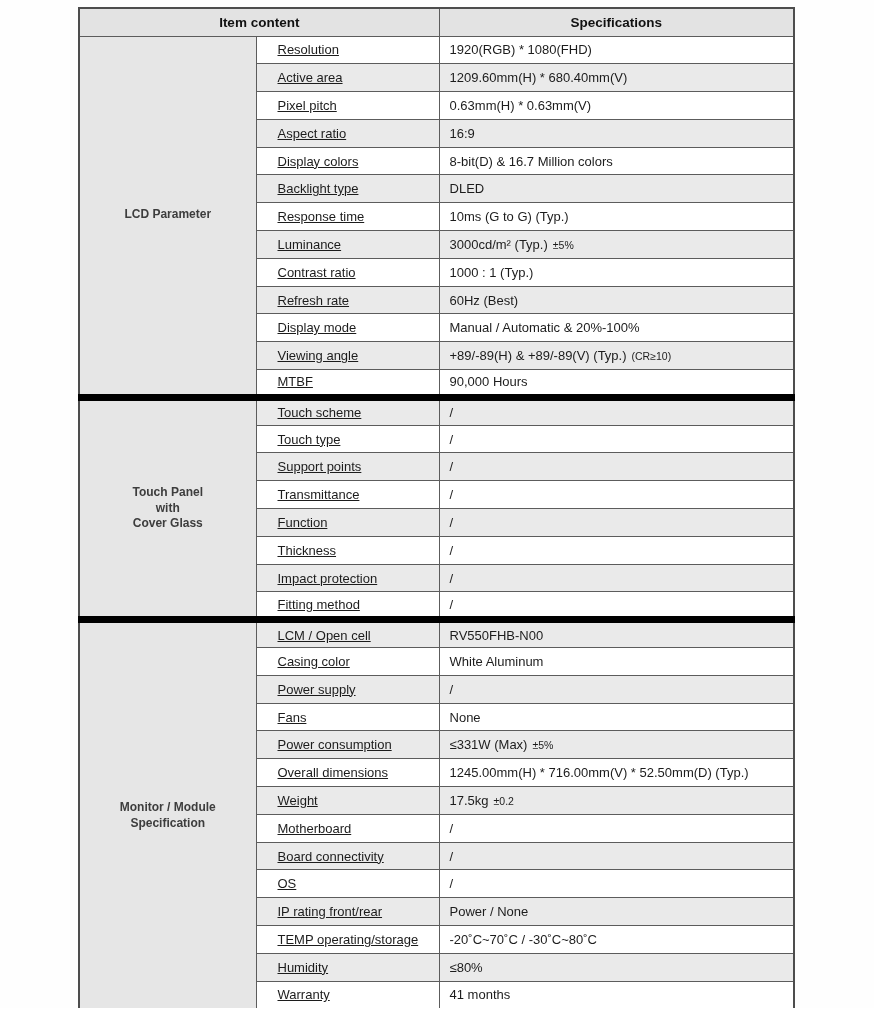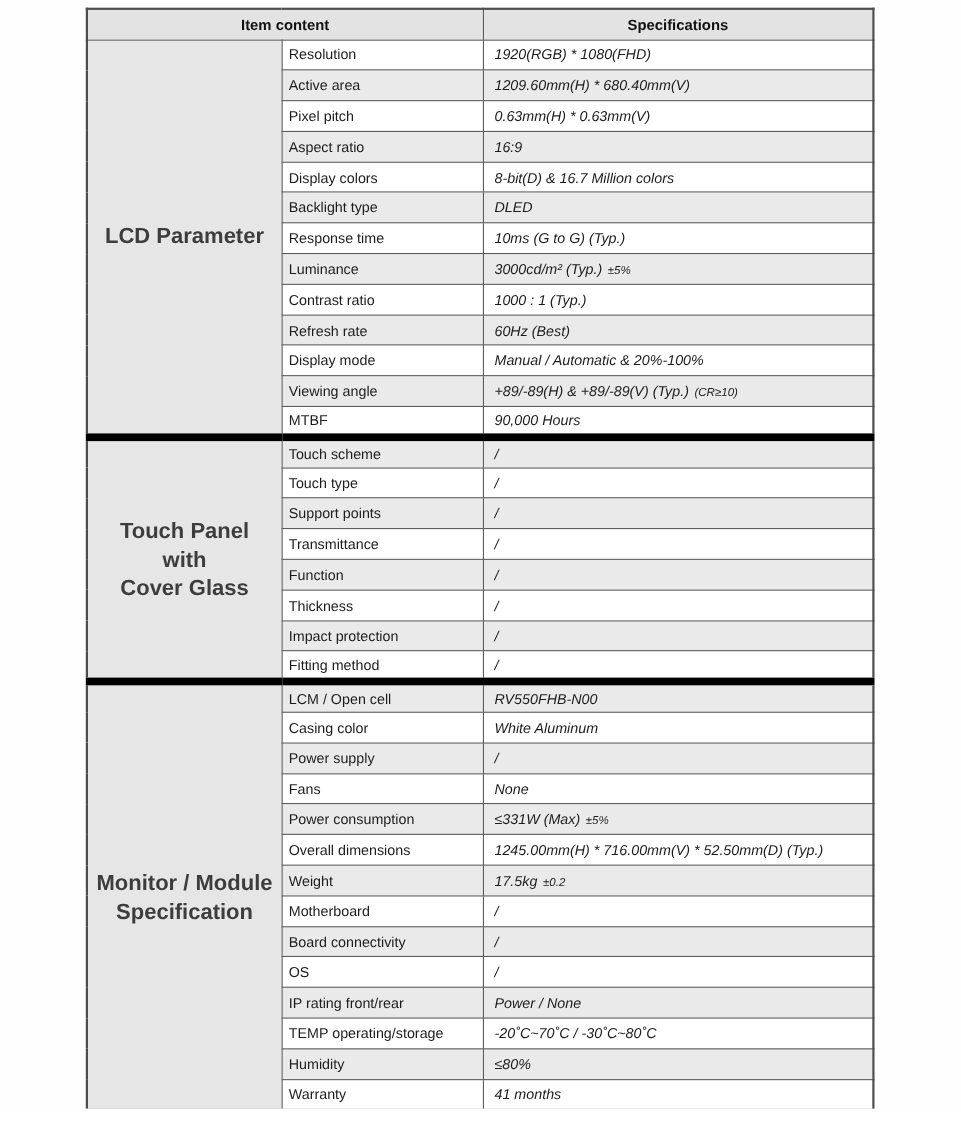--- a/index.html
+++ b/index.html
@@ -50,27 +50,27 @@
     vertical-align: middle;
   }
   tbody tr:nth-child(even) td { background: #eaeaea; }
   tbody tr:nth-child(odd) td  { background: #ffffff; }
 
   td.section-cell {
     background: #e6e6e6 !important;
     text-align: center;
     vertical-align: middle;
     font-weight: bold;
-    font-size: 20px;
+    font-size: 12px;
     color: #3d3d3d;
     white-space: pre-line;
     line-height: 1.3;
   }
-  td.label-cell { padding-left: 6px; }
-  td.value-cell { padding-left: 10px; font-style: italic; }
+  td.label-cell { padding-left: 21px; text-decoration: underline; }
+  td.value-cell { padding-left: 10px; }
 
   tr.section-start td { border-top: 7px solid #000000; }
 
   .note {
     font-size: 10.5px;
     color: #1c1c1c;
     margin-left: 5px;
   }
 </style>
 </head>

